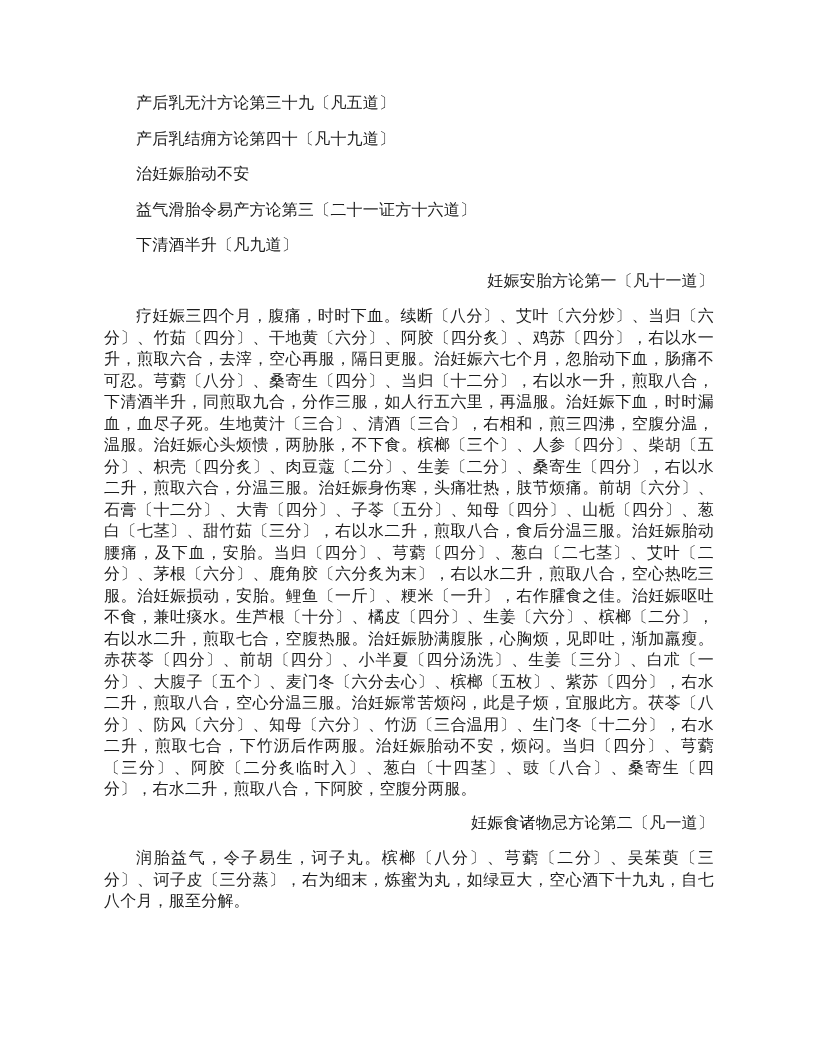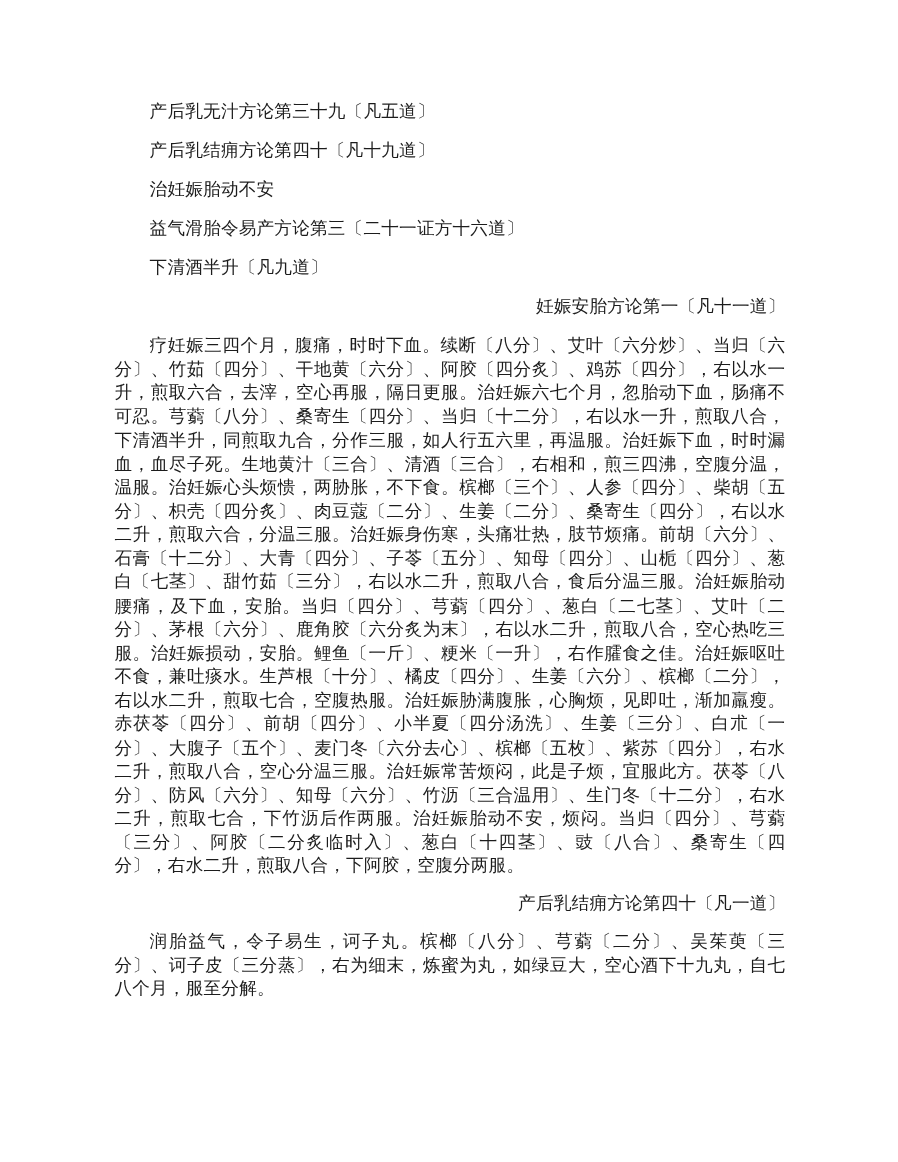--- a/index.html
+++ b/index.html
@@ -8,21 +8,21 @@
     background: #ffffff;
   }
   .page {
     position: relative;
     width: 816px;
     height: 1056px;
     box-sizing: border-box;
     background: #ffffff;
     padding: 92px 102px 40px 104px;
     overflow: hidden;
-    font-family: Liberation Mono, monospace;
+    font-family: Liberation Serif, serif;
     color: #1c1c1c;
   }
   .page p {
     margin: 0;
     font-size: 16px;
     line-height: 21.5px;
     text-indent: 2em;
     text-align: justify;
     letter-spacing: 0.2px;
   }
@@ -53,17 +53,17 @@
     <p>下清酒半升〔凡九道〕</p>
   </div>
 
   <section>
     <p class="heading">妊娠安胎方论第一〔凡十一道〕</p>
     <p class="body">疗妊娠三四个月，腹痛，时时下血。续断〔八分〕、艾叶〔六分炒〕、当归〔六分〕、竹茹〔四分〕、干地黄〔六分〕、阿胶〔四分炙〕、鸡苏〔四分〕，右以水一升，煎取六合，去滓，空心再服，隔日更服。治妊娠六七个月，忽胎动下血，肠痛不可忍。芎藭〔八分〕、桑寄生〔四分〕、当归〔十二分〕，右以水一升，煎取八合，下清酒半升，同煎取九合，分作三服，如人行五六里，再温服。治妊娠下血，时时漏血，血尽子死。生地黄汁〔三合〕、清酒〔三合〕，右相和，煎三四沸，空腹分温，温服。治妊娠心头烦愦，两胁胀，不下食。槟榔〔三个〕、人参〔四分〕、柴胡〔五分〕、枳壳〔四分炙〕、肉豆蔻〔二分〕、生姜〔二分〕、桑寄生〔四分〕，右以水二升，煎取六合，分温三服。治妊娠身伤寒，头痛壮热，肢节烦痛。前胡〔六分〕、石膏〔十二分〕、大青〔四分〕、子苓〔五分〕、知母〔四分〕、山栀〔四分〕、葱白〔七茎〕、甜竹茹〔三分〕，右以水二升，煎取八合，食后分温三服。治妊娠胎动腰痛，及下血，安胎。当归〔四分〕、芎藭〔四分〕、葱白〔二七茎〕、艾叶〔二分〕、茅根〔六分〕、鹿角胶〔六分炙为末〕，右以水二升，煎取八合，空心热吃三服。治妊娠损动，安胎。鲤鱼〔一斤〕、粳米〔一升〕，右作臛食之佳。治妊娠呕吐不食，兼吐痰水。生芦根〔十分〕、橘皮〔四分〕、生姜〔六分〕、槟榔〔二分〕，右以水二升，煎取七合，空腹热服。治妊娠胁满腹胀，心胸烦，见即吐，渐加羸瘦。赤茯苓〔四分〕、前胡〔四分〕、小半夏〔四分汤洗〕、生姜〔三分〕、白朮〔一分〕、大腹子〔五个〕、麦门冬〔六分去心〕、槟榔〔五枚〕、紫苏〔四分〕，右水二升，煎取八合，空心分温三服。治妊娠常苦烦闷，此是子烦，宜服此方。茯苓〔八分〕、防风〔六分〕、知母〔六分〕、竹沥〔三合温用〕、生门冬〔十二分〕，右水二升，煎取七合，下竹沥后作两服。治妊娠胎动不安，烦闷。当归〔四分〕、芎藭〔三分〕、阿胶〔二分炙临时入〕、葱白〔十四茎〕、豉〔八合〕、桑寄生〔四分〕，右水二升，煎取八合，下阿胶，空腹分两服。</p>
   </section>
 
 
   <section>
-    <p class="heading">产后乳结痈方论第四十〔凡一道〕</p>
+    <p class="heading">妊娠食诸物忌方论第二〔凡一道〕</p>
     <p class="body">润胎益气，令子易生，诃子丸。槟榔〔八分〕、芎藭〔二分〕、吴茱萸〔三分〕、诃子皮〔三分蒸〕，右为细末，炼蜜为丸，如绿豆大，空心酒下十九丸，自七八个月，服至分解。</p>
   </section>
 
 </div>
 
 </body></html>

